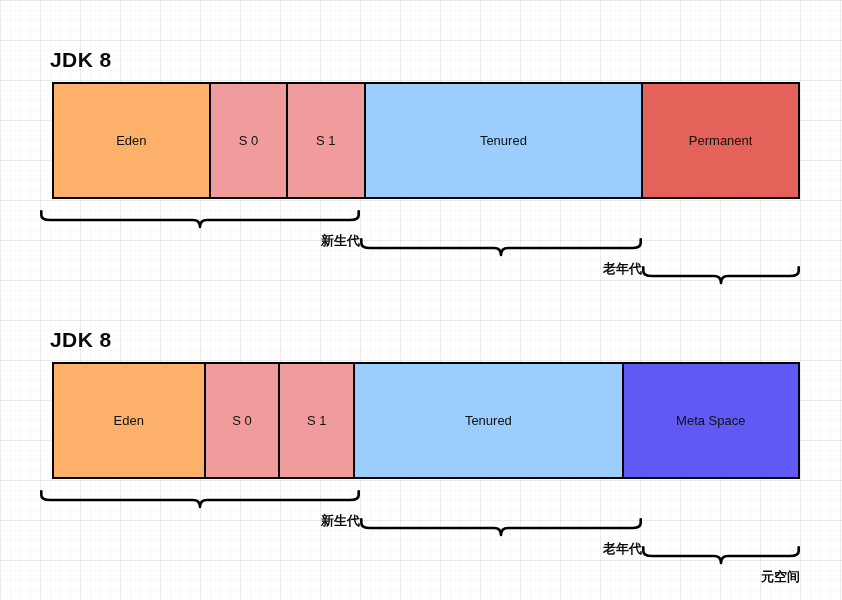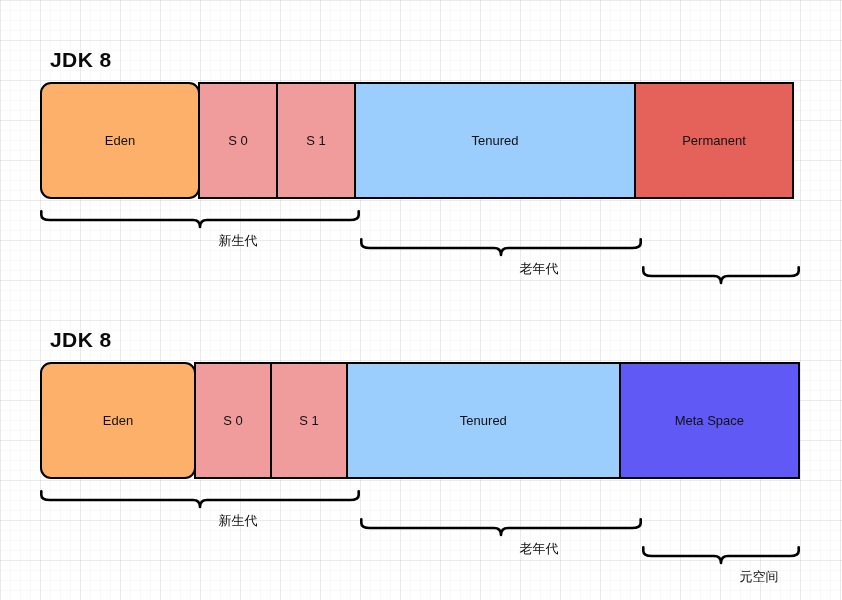--- a/index.html
+++ b/index.html
@@ -58,39 +58,38 @@
     display: flex;
     align-items: center;
     justify-content: center;
     box-sizing: border-box;
     border: 2px solid #000000;
     margin-left: -2px;
     font-size: 13px;
     color: #111111;
     white-space: nowrap;
   }
-  .mem-block:first-child { margin-left: 0; border-radius: 11px; }
+  .mem-block:first-child { margin-left: 12px; }
 
   
   .brace {
     position: absolute;
     pointer-events: none;
   }
   .brace svg { display: block; overflow: visible; }
   .brace-label {
     position: absolute;
     top: 22px;
     left: 0;
     width: 100%;
-    text-align: center;
+    text-align: right;
     font-size: 13px;
-    font-weight: normal;
+    font-weight: bold;
     color: #0d0d0d;
     white-space: nowrap;
-    padding-left: 38px;
   }
 </style>
 </head>
 <body>
 
 <div id="canvas">
 
   <div class="section-title" style="left:50px; top:48px;">JDK 8</div>
 
   <div class="memory-bar" id="bar-jdk7" style="top:82px;">

